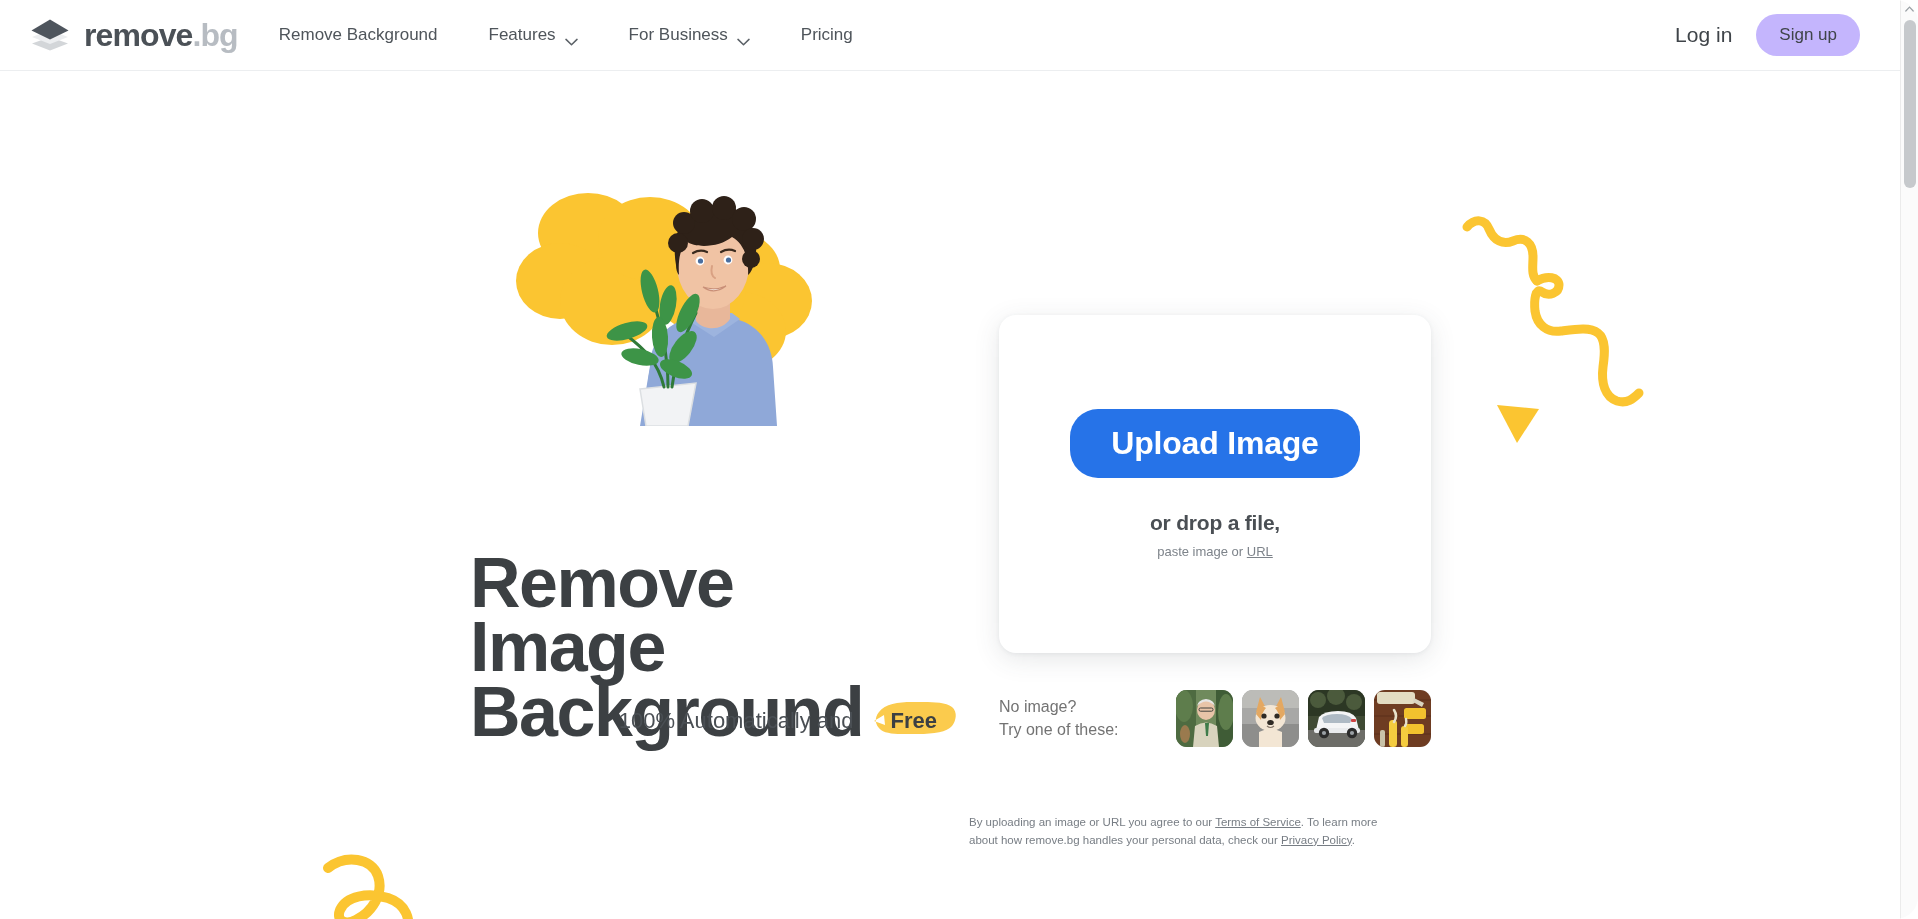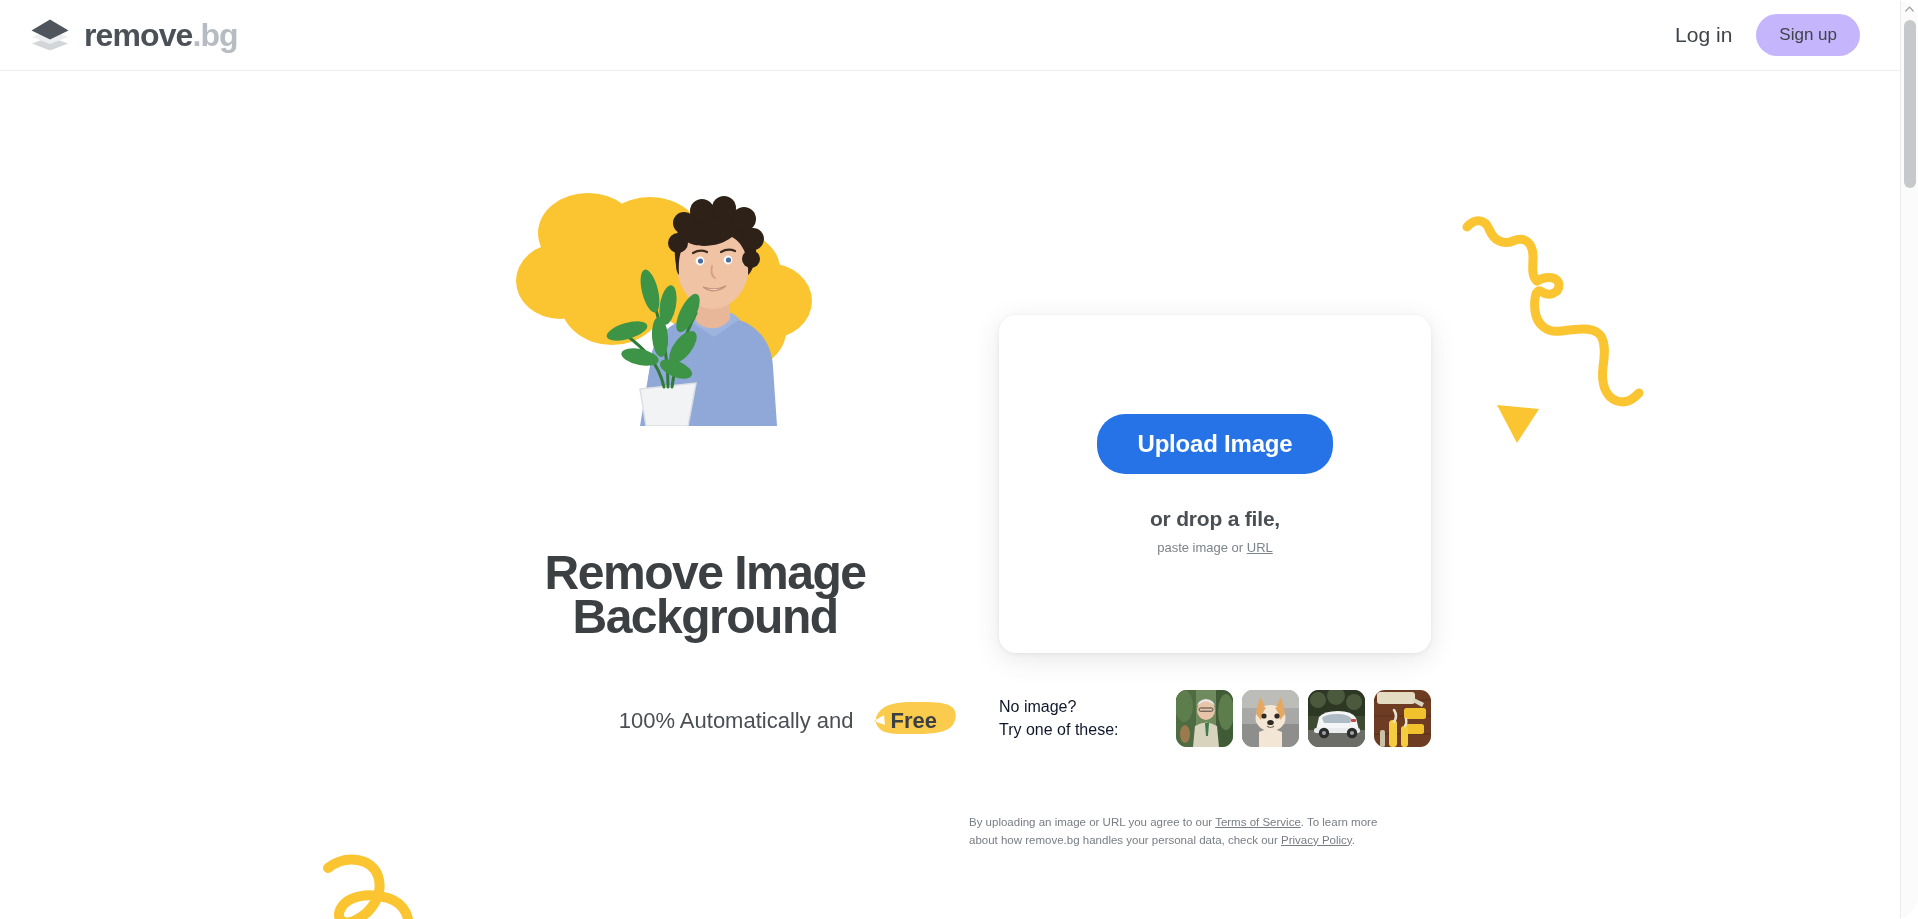--- a/index.html
+++ b/index.html
@@ -123,22 +123,22 @@
     width: 320px;
     height: 265px;
   }
   .hero-photo svg { display: block; width: 100%; height: 100%; }
 
   .hero-title {
     position: absolute;
     left: 470px;
     top: 480px;
     width: 470px;
-    text-align: center;
-    font-size: 48px;
+    text-align: left;
+    font-size: 70px;
     line-height: 0.92;
     font-weight: 700;
     letter-spacing: -1.5px;
     color: #3c4043;
   }
   .hero-sub {
     position: absolute;
     left: 400px;
     top: 637px;
     width: 540px;
@@ -185,21 +185,21 @@
     display: flex;
     flex-direction: column;
     align-items: center;
     justify-content: center;
   }
   .upload-btn {
     background: #2673e8;
     color: #ffffff;
     border: none;
     border-radius: 28px;
-    font-size: 24px;
+    font-size: 32px;
     font-weight: 700;
     letter-spacing: -0.2px;
     padding: 16px 41px;
     cursor: pointer;
     font-family: inherit;
     white-space: nowrap;
   }
 
   .drop-text {
     margin-top: 33px;
@@ -224,21 +224,21 @@
     position: absolute;
     left: 999px;
     top: 690px;
     width: 432px;
     display: flex;
     align-items: center;
   }
   .samples-label {
     font-size: 16px;
     line-height: 1.38;
-    color: #0f172a;
+    color: #737373;
     white-space: nowrap;
     flex: 0 0 auto;
   }
   .thumbs {
     display: flex;
     gap: 9px;
     margin-left: auto;
   }
   .thumb {
     width: 57px; height: 57px;
@@ -323,20 +323,44 @@
       <span class="brand-logo">
         <svg viewBox="0 0 42 34" xmlns="http://www.w3.org/2000/svg">
           <path d="M21 19 L3 25.5 L21 32.5 L39 25.5 Z" fill="#d3d6d9"></path>
           <path d="M21 12 L3 19 L21 26 L39 19 Z" fill="#eceef0"></path>
           <path d="M21 1.5 L2.5 12.5 L21 21.5 L39.5 12.5 Z" fill="#4e555d"></path>
         </svg>
       </span>
       <span class="brand-text"><span class="brand-remove">remove</span><span class="brand-bg">.bg</span></span>
     </div>
 
+    <nav class="nav">
+      <div class="nav-item">
+        <span>Remove Background</span>
+      </div>
+      <div class="nav-item">
+        <span>Features</span>
+        <span class="chev">
+          <svg viewBox="0 0 13 8" xmlns="http://www.w3.org/2000/svg">
+              <path d="M1 1.4 L6.5 6.7 L12 1.4" fill="none" stroke="#5b6167" stroke-width="1.5" stroke-linecap="round" stroke-linejoin="round"></path>
+            </svg>
+        </span>
+      </div>
+      <div class="nav-item">
+        <span>For Business</span>
+        <span class="chev">
+          <svg viewBox="0 0 13 8" xmlns="http://www.w3.org/2000/svg">
+              <path d="M1 1.4 L6.5 6.7 L12 1.4" fill="none" stroke="#5b6167" stroke-width="1.5" stroke-linecap="round" stroke-linejoin="round"></path>
+            </svg>
+        </span>
+      </div>
+      <div class="nav-item">
+        <span>Pricing</span>
+      </div>
+    </nav>
 
     <div class="header-right">
       <span class="login-link">Log in</span>
       <button class="signup-btn">Sign up</button>
     </div>
   </div>
 
   <div class="hero-left">
 
     <div class="hero-photo">

